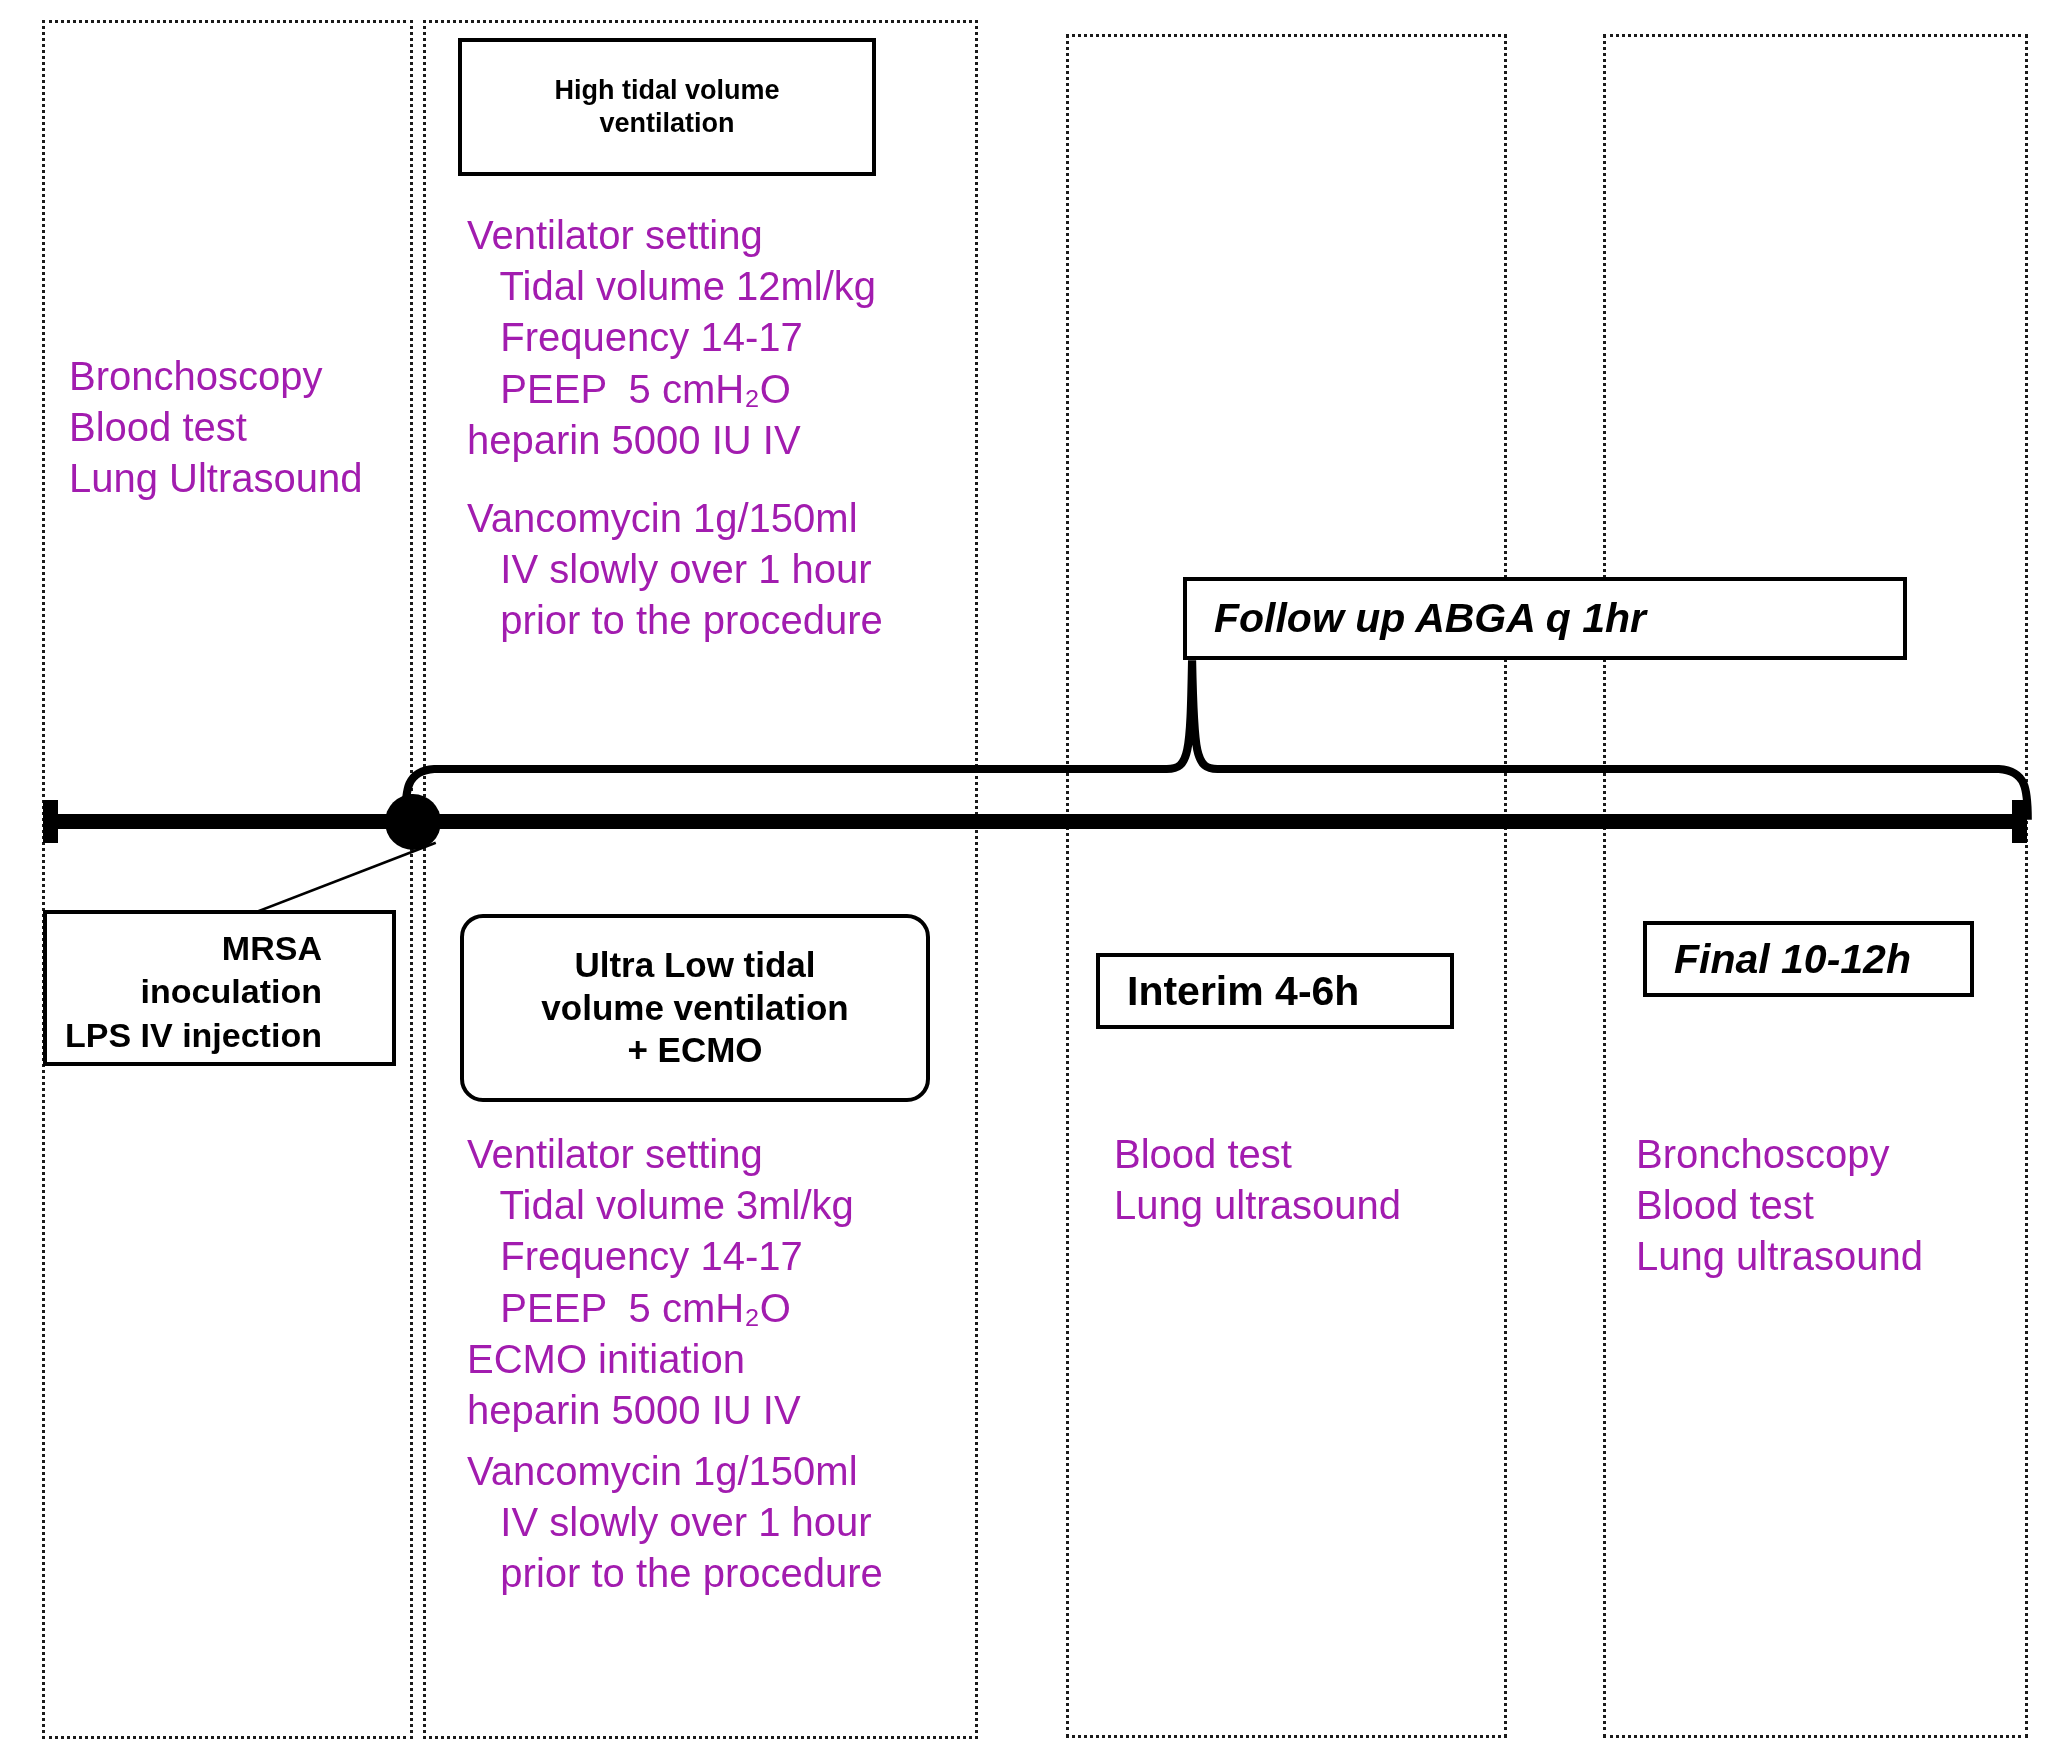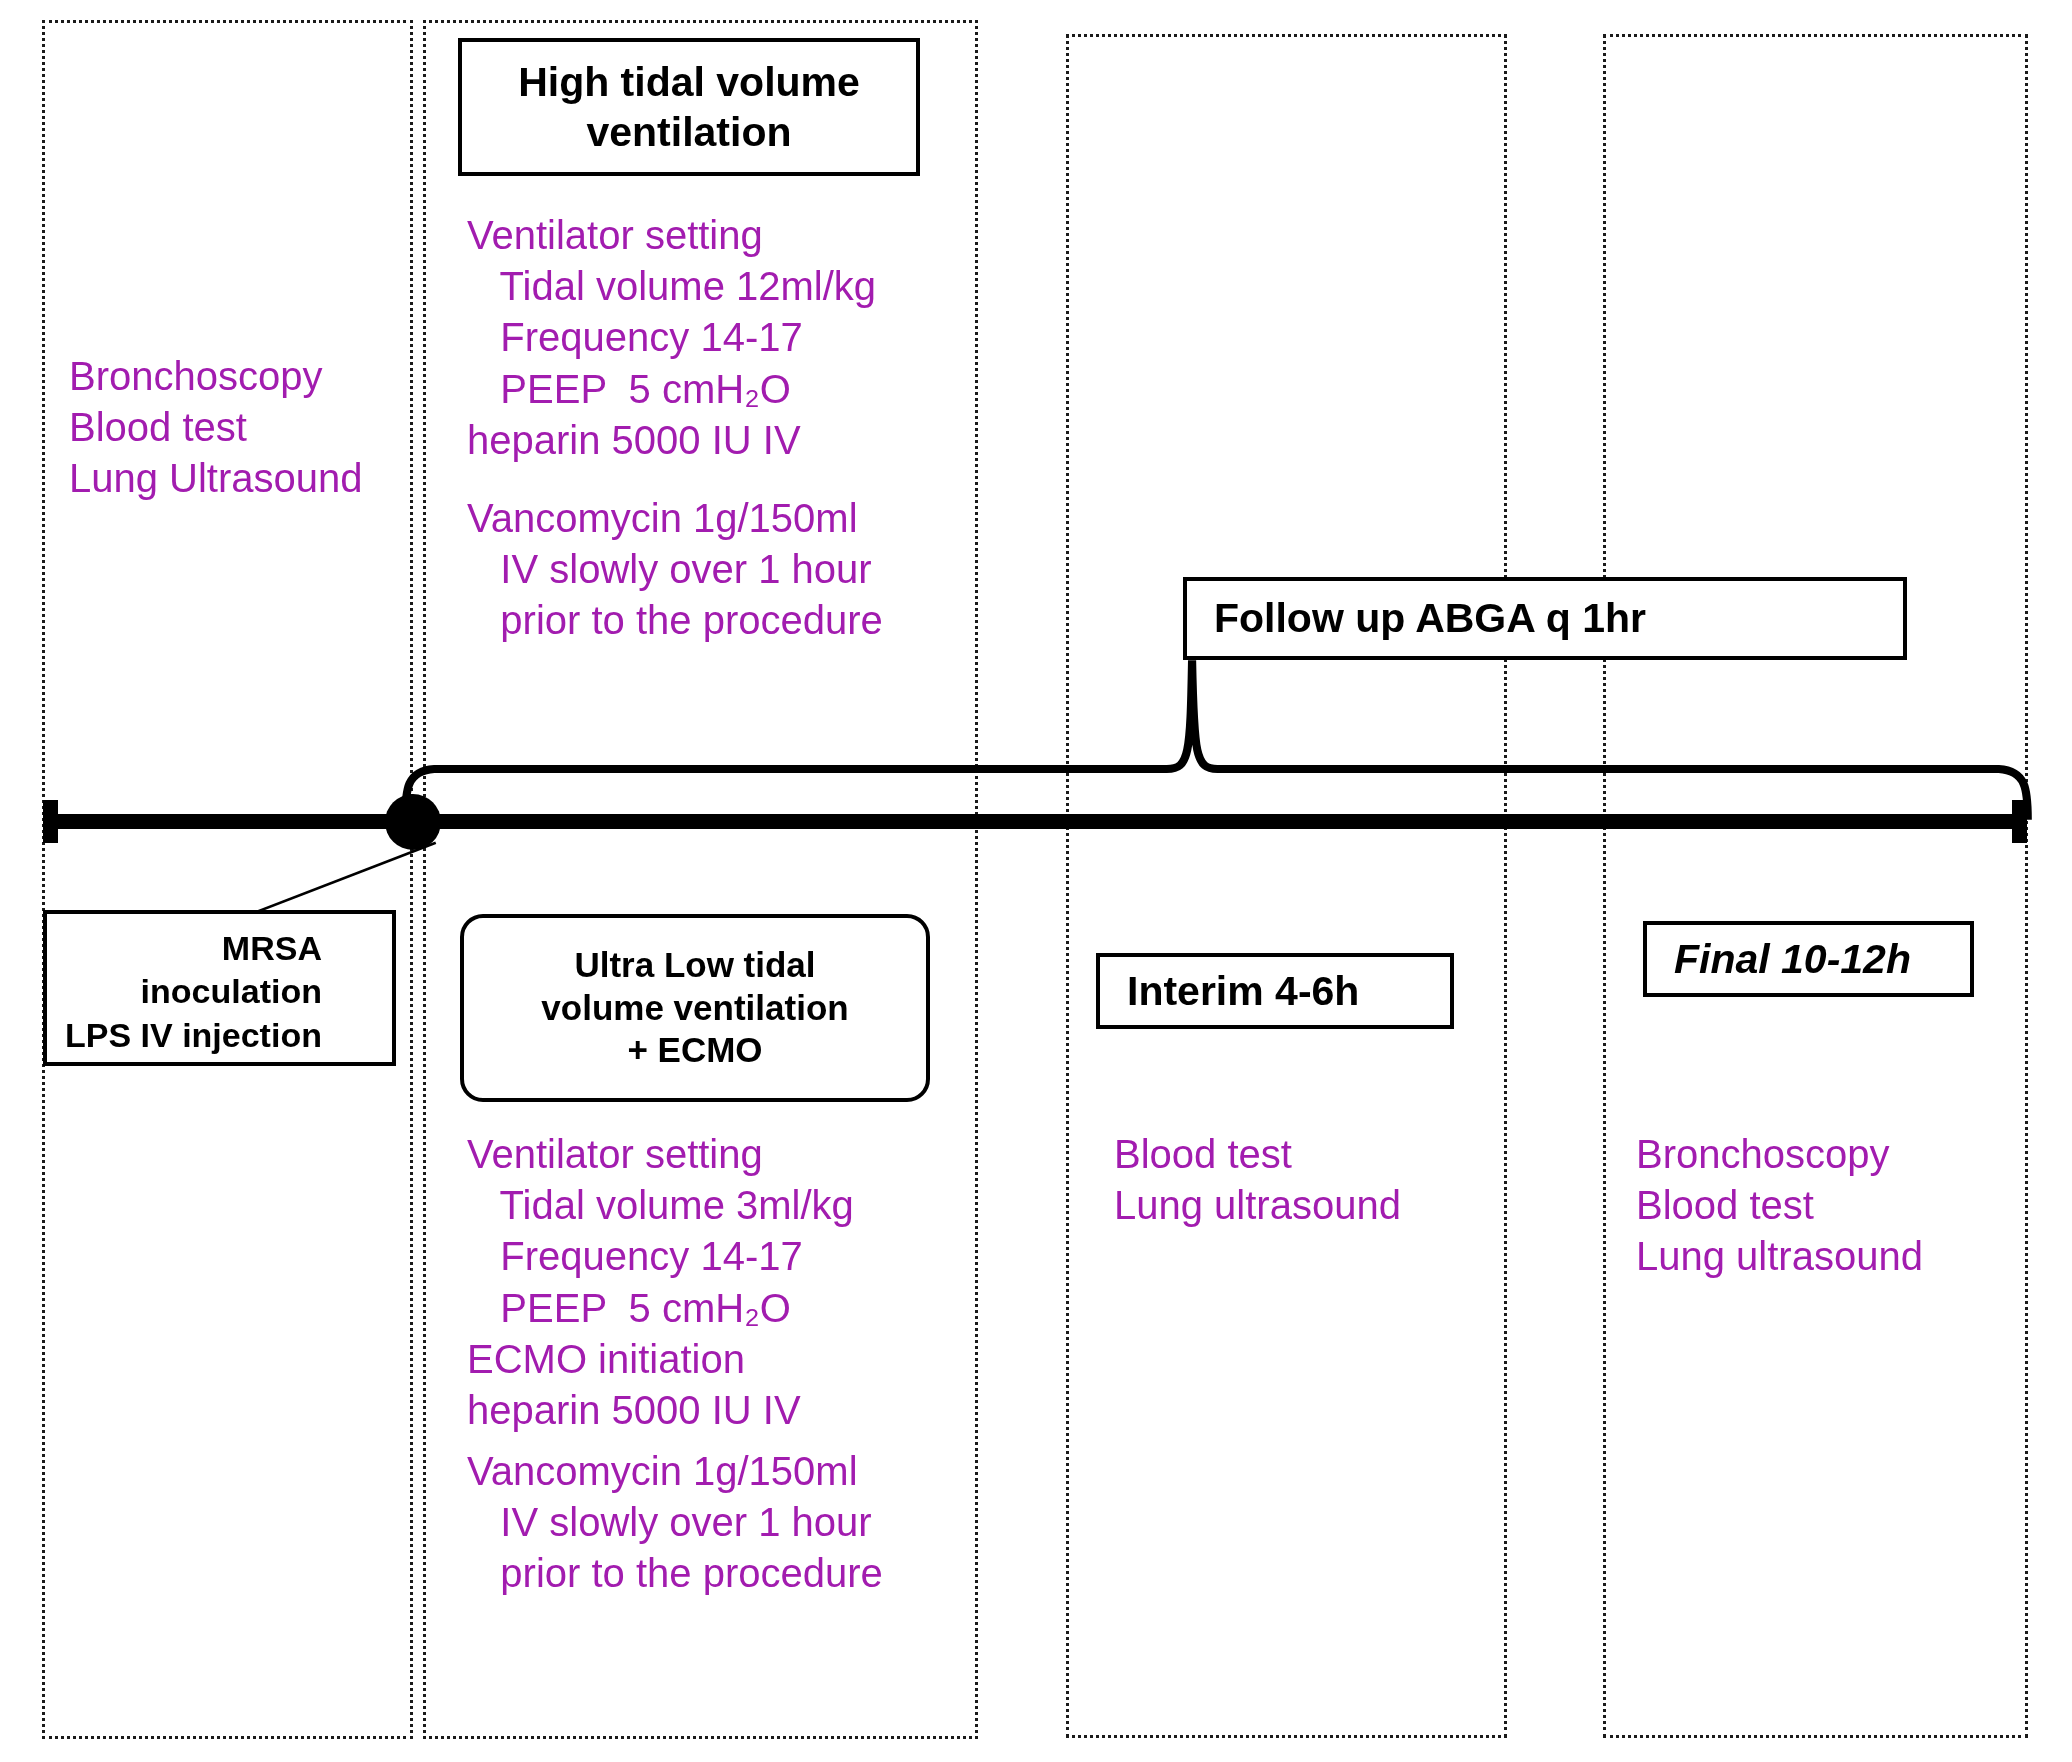--- a/index.html
+++ b/index.html
@@ -40,22 +40,22 @@
     align-items: center;
     justify-content: center;
     text-align: center;
     font-weight: bold;
     color: #000000;
     line-height: 1.22;
     padding: 5.4px 12.7px;
   }
 
   #box-high-tv {
-    left: 458px; top: 38px; width: 462px; height: 138px;
-    font-size: 41px;
+    left: 458px; top: 38px; width: 418px; height: 138px;
+    font-size: 27px;
   }
   #box-ultra-low {
     left: 460px; top: 914px; width: 470px; height: 188px;
     font-size: 35px;
     border-radius: 23px;
   }
   #box-abga {
     left: 1183px; top: 577px; width: 724px; height: 83px;
     font-size: 41px;
     justify-content: flex-start;
@@ -185,21 +185,21 @@
    Tidal volume 3ml/kg
    Frequency 14-17
    PEEP  5 cmH₂O
 ECMO initiation
 heparin 5000 IU IV</div>
 
   <div class="textblock" id="txt-low-vanco">Vancomycin 1g/150ml
    IV slowly over 1 hour
    prior to the procedure</div>
 
-  <div class="box" id="box-abga" style="white-space: pre;">Follow up ABGA q 1hr</div>
+  <div class="box" id="box-abga" style="white-space: pre; font-style: italic;">Follow up ABGA q 1hr</div>
 
   <svg id="abga-brace" viewBox="0 0 1810 192" preserveAspectRatio="none">
     <path d="M 8,184
              C 8,150 10,130 40,128
              L 850,128
              C 875,128 876,112 878,8
              C 880,112 882,128 906,128
              L 1770,128
              C 1800,130 1802,150 1802,184" fill="none" stroke="#000000" stroke-width="9" stroke-linecap="butt"></path>
   </svg>

